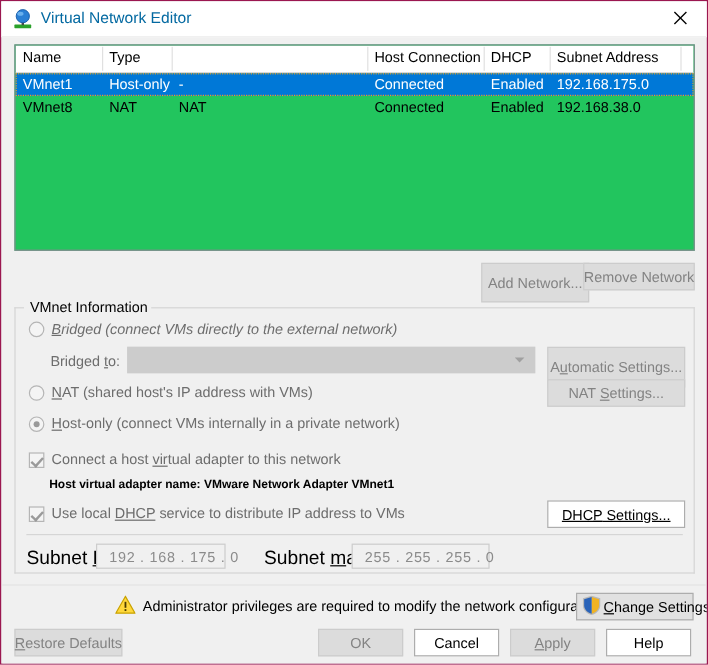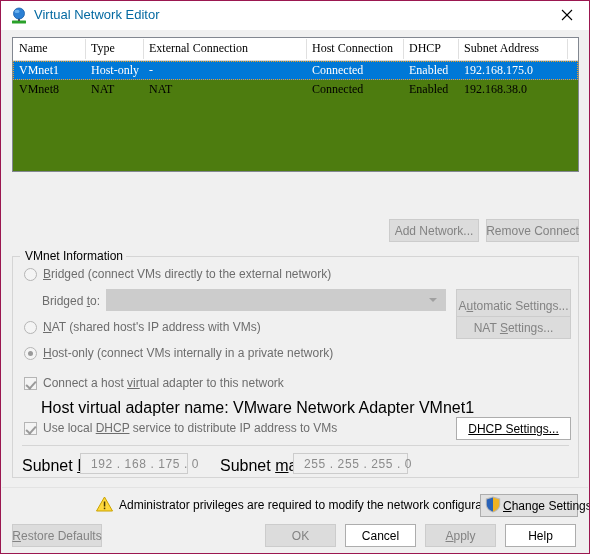--- a/index.html
+++ b/index.html
@@ -51,26 +51,25 @@
     align-items: center;
     justify-content: center;
     cursor: default;
   }
   #close-btn svg { display:block; }
 
   
   #netlist {
     position: absolute;
     left: 11px; top: 36px;
-    width: 567px; height: 135px;
+    width: 567px; height: 172px;
     box-sizing: border-box;
     border: 1px solid #828790;
-    background: #4d7c0f;
+    background: #22c55e;
     overflow: hidden;
-    font-family: Liberation Serif, serif;
   }
   #netlist-head {
     position: relative;
     height: 22px;
     border-bottom: 1px solid #d9d9d9;
     background: #ffffff;
   }
   #netlist-head .hcell {
     position: absolute;
     top: 3px;
@@ -123,21 +122,21 @@
     color: #838383;
     background: #dcdcdc;
     border-color: #cccccc;
   }
   .btn.plain {
     background: #ffffff;
     border: 1px solid #adadad;
   }
   .btn u { text-decoration: underline; }
 
-  #btn-add-network { left: 388px; top: 218px; width: 90px; height: 23px; }
+  #btn-add-network { left: 400px; top: 218px; width: 90px; height: 33px; }
   #btn-remove-network { left: 485px; top: 218px; width: 93px; height: 23px; }
   #btn-automatic-settings { left: 455px; top: 288px; width: 115px; height: 34px; }
   #btn-nat-settings { left: 455px; top: 315px; width: 115px; height: 23px; }
   #btn-dhcp-settings { left: 455px; top: 416px; width: 115px; height: 23px; text-decoration: underline; }
   #btn-restore-defaults { left: 11px; top: 523px; width: 90px; height: 23px; }
   #btn-ok { left: 264px; top: 523px; width: 71px; height: 23px; }
   #btn-cancel { left: 344px; top: 523px; width: 71px; height: 23px; }
   #btn-apply { left: 424px; top: 523px; width: 71px; height: 23px; }
   #btn-help { left: 504px; top: 523px; width: 71px; height: 23px; }
 
@@ -213,21 +212,21 @@
     content: "";
     position: absolute;
     left: 3px; top: 1px;
     width: 4px; height: 8px;
     border: solid #9a9a9a;
     border-width: 0 2px 2px 0;
     transform: rotate(42deg);
   }
   .optlabel u { text-decoration: underline; }
 
-  #opt-bridged { left: 23px; top: 266px; }
+  #opt-bridged { left: 23px; top: 266px; font-style: italic; }
   #opt-nat { left: 23px; top: 319px; }
   #opt-hostonly { left: 23px; top: 345px; }
   #chk-connect-adapter { left: 23px; top: 375px; }
   #chk-local-dhcp { left: 23px; top: 420px; }
 
   #bridged-to-label {
     position: absolute;
     left: 41px; top: 293px;
     font-size: 12px;
     color: #6d6d6d;
@@ -245,23 +244,24 @@
     position: absolute;
     right: 8px; top: 8px;
     width: 0; height: 0;
     border-left: 4px solid transparent;
     border-right: 4px solid transparent;
     border-top: 4px solid #a0a0a0;
   }
   #adapter-name {
     position: absolute;
     left: 40px; top: 398px;
-    font-size: 16px;
+    font-size: 10px;
     color: #000;
     white-space: nowrap;
+    font-weight: bold;
   }
   #divider {
     position: absolute;
     left: 21px; top: 444px;
     width: 547px; height: 1px;
     background: #d5d5d5;
   }
 
   
   .fieldlabel {
@@ -352,21 +352,20 @@
       </svg>
     </div>
   </div>
 
   <div id="netlist">
     <div id="netlist-head">
       <div class="hcell" style="left:6px;">Name</div>
       <div class="hsep" style="left:72px;"></div>
       <div class="hcell" style="left:78px;">Type</div>
       <div class="hsep" style="left:130px;"></div>
-      <div class="hcell" style="left:136px;">External Connection</div>
       <div class="hsep" style="left:293px;"></div>
       <div class="hcell" style="left:299px;">Host Connection</div>
       <div class="hsep" style="left:390px;"></div>
       <div class="hcell" style="left:396px;">DHCP</div>
       <div class="hsep" style="left:445px;"></div>
       <div class="hcell" style="left:451px;">Subnet Address</div>
       <div class="hsep" style="left:554px;"></div>
     </div>
 
     <div class="netrow selected">
@@ -385,21 +384,21 @@
       <div class="cell" style="left:299px;">Connected</div>
       <div class="cell" style="left:396px;">Enabled</div>
       <div class="cell" style="left:451px;">192.168.38.0</div>
     </div>
   </div>
 
   <div class="btn disabled" id="btn-add-network">
     <span>Add Network...</span>
   </div>
   <div class="btn disabled" id="btn-remove-network">
-    <span>Remove Connect</span>
+    <span>Remove Network</span>
   </div>
 
   <div id="groupbox"></div>
   <div id="groupbox-topleft"></div>
   <div id="groupbox-topright"></div>
   <div id="groupbox-title">VMnet Information</div>
 
   <div class="optrow disabled" id="opt-bridged">
     <span class="radio"></span>
     <span class="optlabel"><u>B</u><span>ridged (connect VMs directly to the external network)</span></span>

